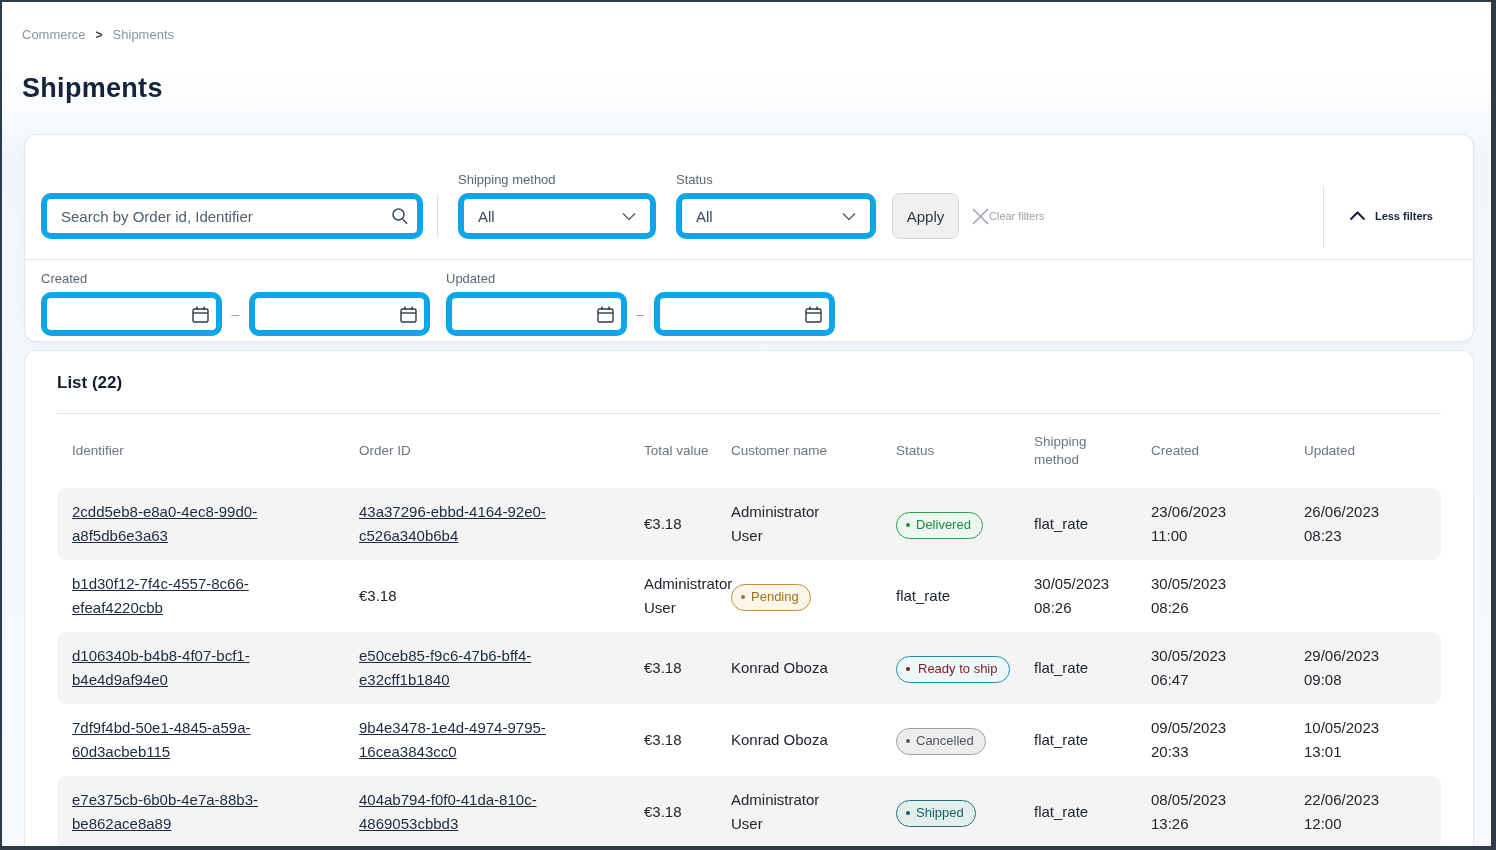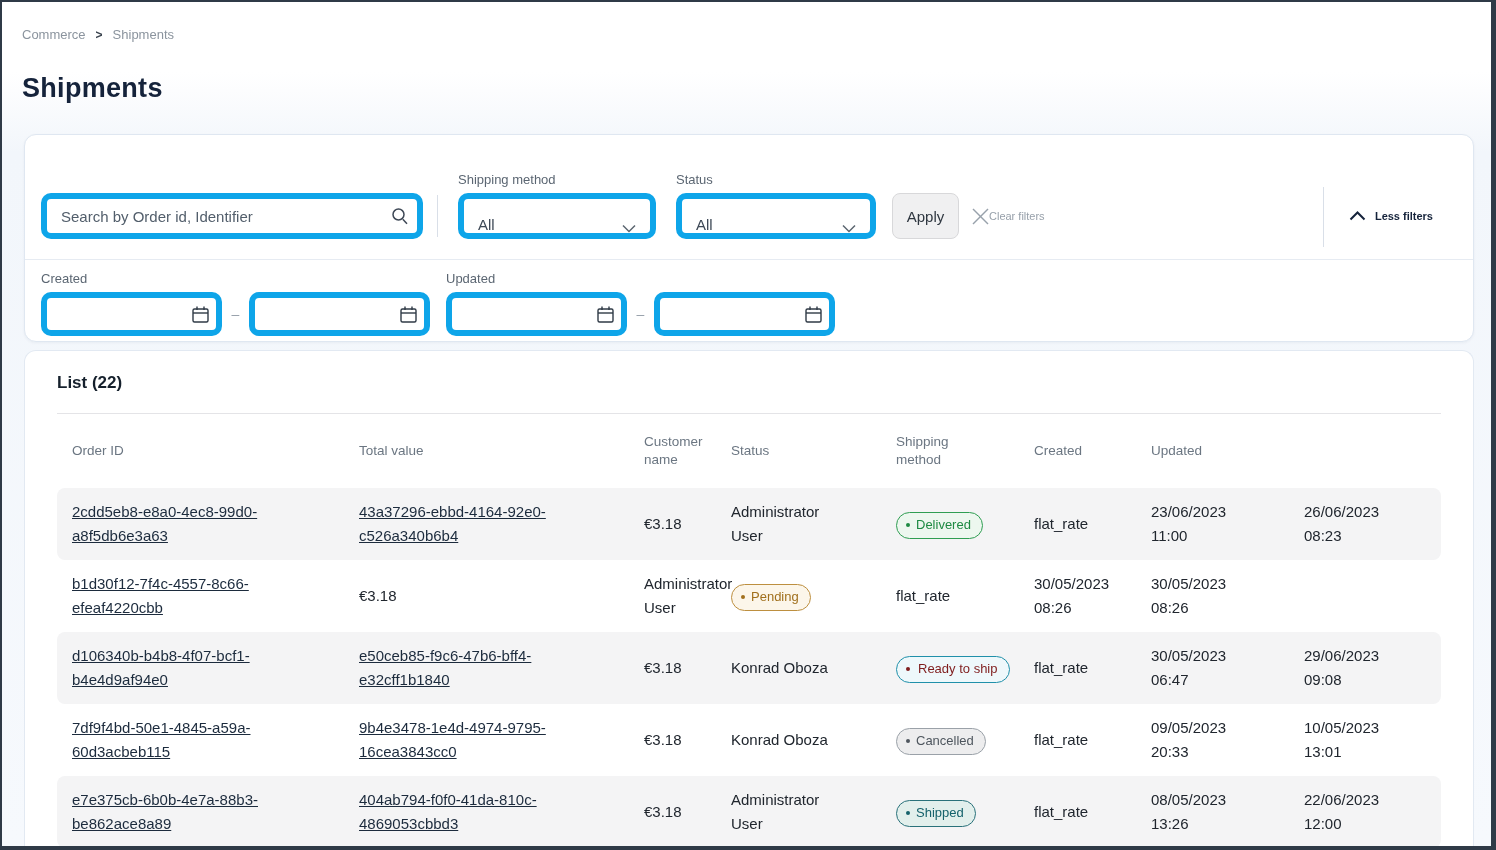--- a/index.html
+++ b/index.html
@@ -34,21 +34,21 @@
     height:46px; border:6px solid #0ea5e9; border-radius:10px; background:#fff;
     display:flex; align-items:center; padding:0 14px; font-size:15px; color:#3d4856;
   }
   .search-wrap { width:382px; position:relative; }
   .search-input { width:100%; padding-right:40px; color:#49535f; }
   .search-input .ph { color:#525e6b; }
   .icon-right { position:absolute; right:13px; top:13px; width:20px; height:20px; }
   .vdiv { width:1px; background:#d9dfe8; height:42px; margin:0 0 2px 14px; }
   .vdiv2 { width:1px; background:#d9dfe8; height:60px; margin:0 0 -8px 0; }
   .f-field { margin-left:20px; }
-  .select { justify-content:space-between;align-items:flex-end; }
+  .select { justify-content:space-between; }
   .sel-sm { width:198px; }
   .sel-md { width:200px; }
   .apply-btn {
     margin-left:16px; height:46px; width:67px; border-radius:8px;
     background:#f0f0f1; border:1px solid #d8d8da; font-size:15px; color:#2f3740;
     font-family:inherit; cursor:pointer;
   }
   .clear-btn {
     margin-left:13px; height:46px; display:flex; align-items:center; 
     background:none; border:none; font-size:11px; color:#97a0aa; font-family:inherit; cursor:pointer;
@@ -242,20 +242,21 @@
         </div>
       </div>
     </div>
   </section>
 
   <section class="list-card">
     <div class="list-title">List (22)</div>
     <hr class="list-hr">
 
     <div class="tgrid thead">
+      <div class="th">Identifier</div>
       <div class="th">Order ID</div>
       <div class="th th-narrow">Total value</div>
       <div class="th">Customer name</div>
       <div class="th">Status</div>
       <div class="th th-narrow">Shipping method</div>
       <div class="th">Created</div>
       <div class="th">Updated</div>
     </div>
 
     <div id="rows-container">

